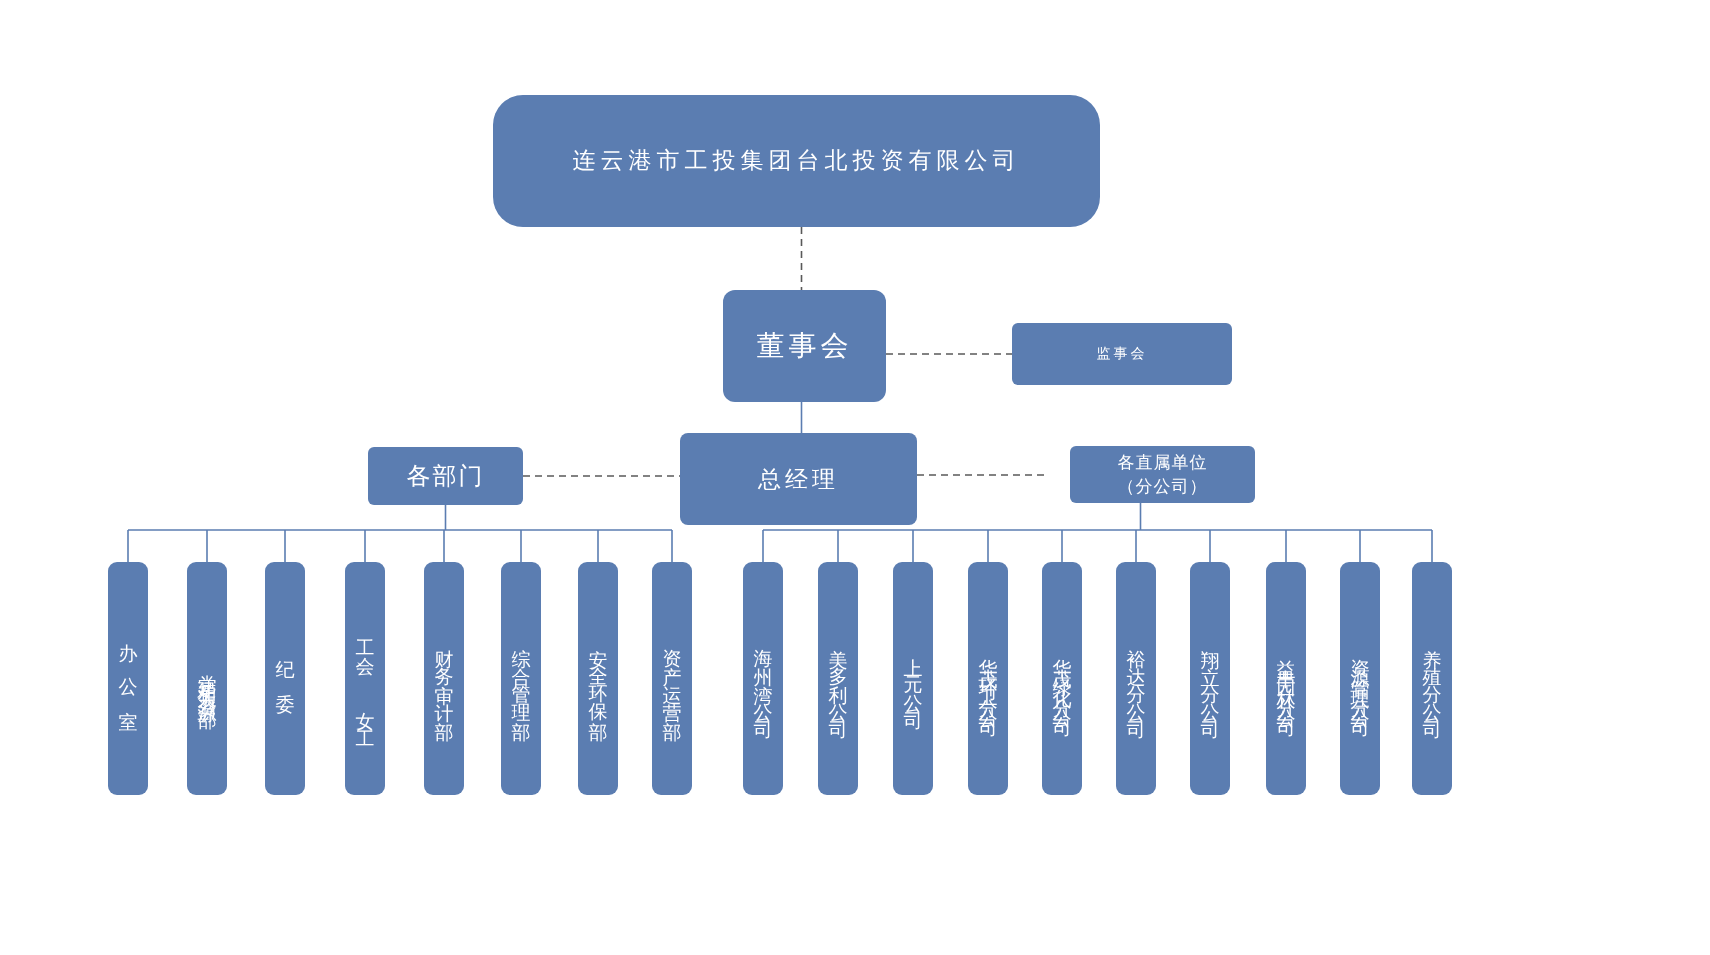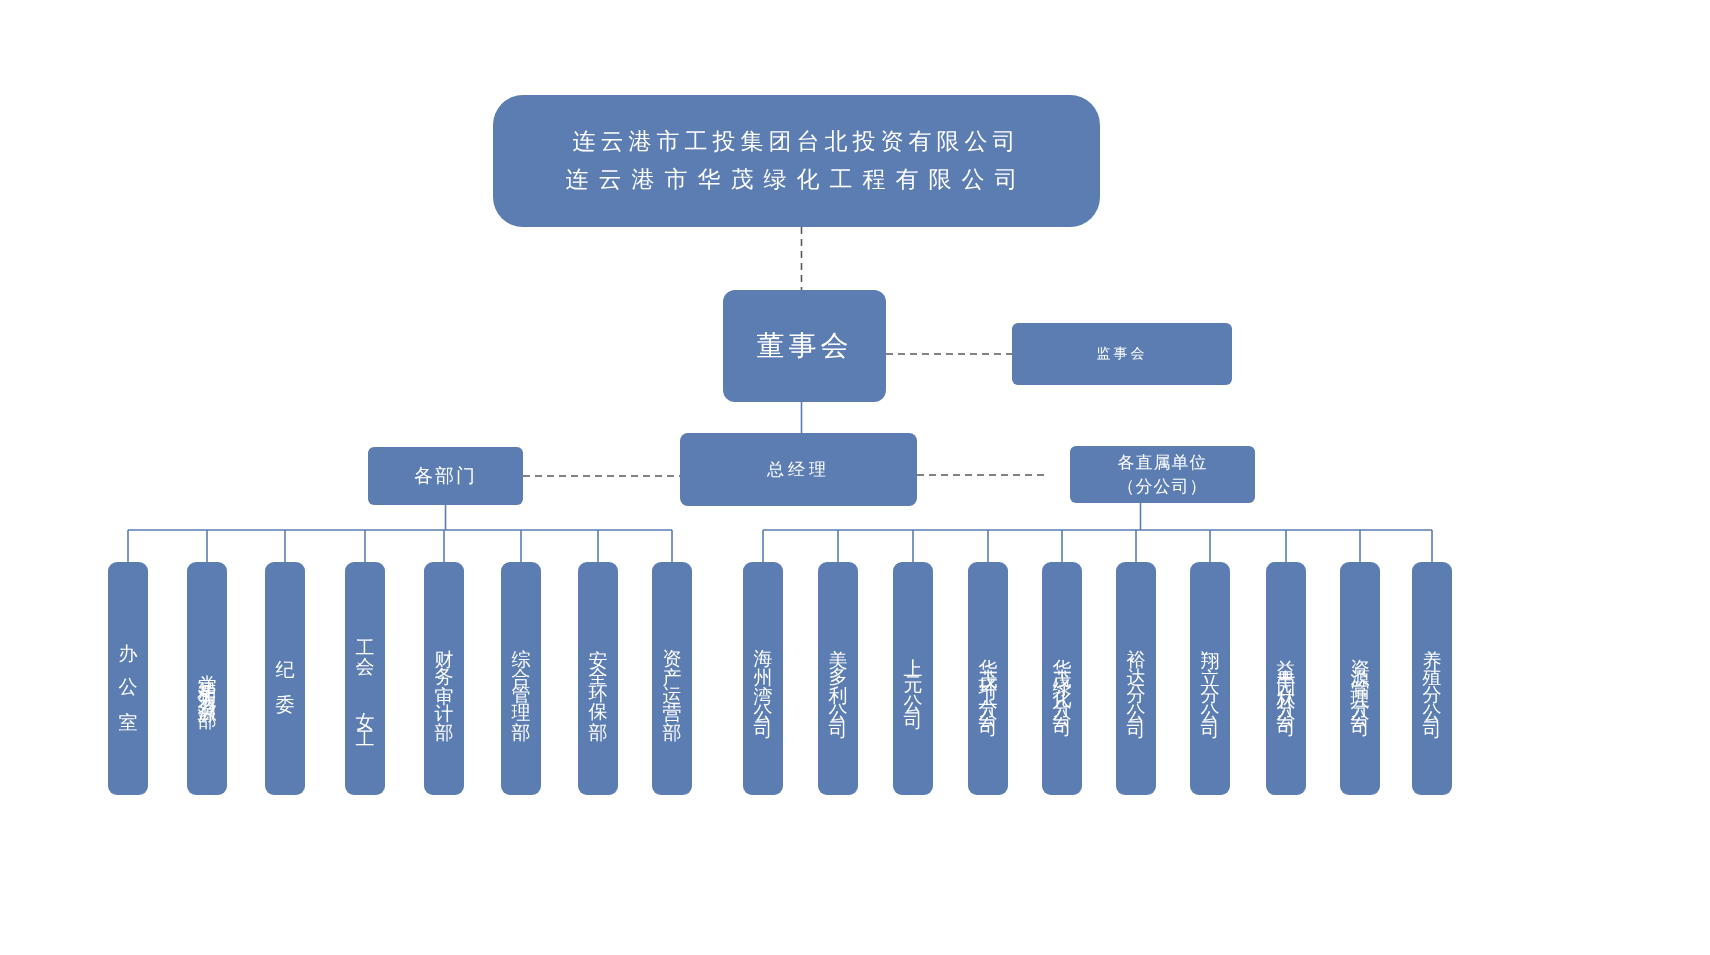--- a/index.html
+++ b/index.html
@@ -14,24 +14,24 @@
     text-align:right; box-sizing:border-box;
   }
   .root-box { left:493px; top:95px; width:607px; height:132px; border-radius:30px;
     flex-direction:column; font-size:23px; line-height:38px; }
   .root-line1 { letter-spacing:5px; }
   .root-line2 { letter-spacing:10px; }
   .board-box { left:723px; top:290px; width:163px; height:112px; border-radius:12px;
     font-size:28px; letter-spacing:4px; }
   .supervisory-box { left:1012px; top:323px; width:220px; height:62px; border-radius:6px;
     font-size:14px; letter-spacing:3px; }
-  .gm-box { left:680px; top:433px; width:237px; height:73px; border-radius:8px;
-    font-size:17px; letter-spacing:4px; }
+  .gm-box { left:680px; top:433px; width:237px; height:92px; border-radius:8px;
+    font-size:23px; letter-spacing:4px; }
   .departments-box { left:368px; top:447px; width:155px; height:58px; border-radius:6px;
-    font-size:19px; letter-spacing:2px; }
+    font-size:24px; letter-spacing:2px; }
   .branches-box { left:1070px; top:446px; width:185px; height:57px; border-radius:6px;
     flex-direction:column; font-size:17px; line-height:24px; letter-spacing:1px; }
   .vbox {
     position:absolute; top:562px; width:40px; height:233px; border-radius:9px;
     background:#5b7db1; color:#ffffff;
     display:flex; align-items:center; justify-content:center;
   }
   .vtext {
     writing-mode:vertical-rl; text-orientation:upright;
     font-size:19px; color:#ffffff; white-space:nowrap;
@@ -79,21 +79,20 @@
       <path d="M1136 530 L1136 563"></path>
       <path d="M1210 530 L1210 563"></path>
       <path d="M1286 530 L1286 563"></path>
       <path d="M1360 530 L1360 563"></path>
       <path d="M1432 530 L1432 563"></path>
     </g>
   </svg>
 
   <div class="box root-box">
     <div class="root-line1">连云港市工投集团台北投资有限公司</div>
-    <div class="root-line2">连云港市华茂绿化工程有限公司</div>
   </div>
 
   <div class="box board-box">董事会</div>
   <div class="box supervisory-box">监事会</div>
   <div class="box gm-box">总经理</div>
   <div class="box departments-box">各部门</div>
   <div class="box branches-box">
     <div>各直属单位</div>
     <div>（分公司）</div>
   </div>

